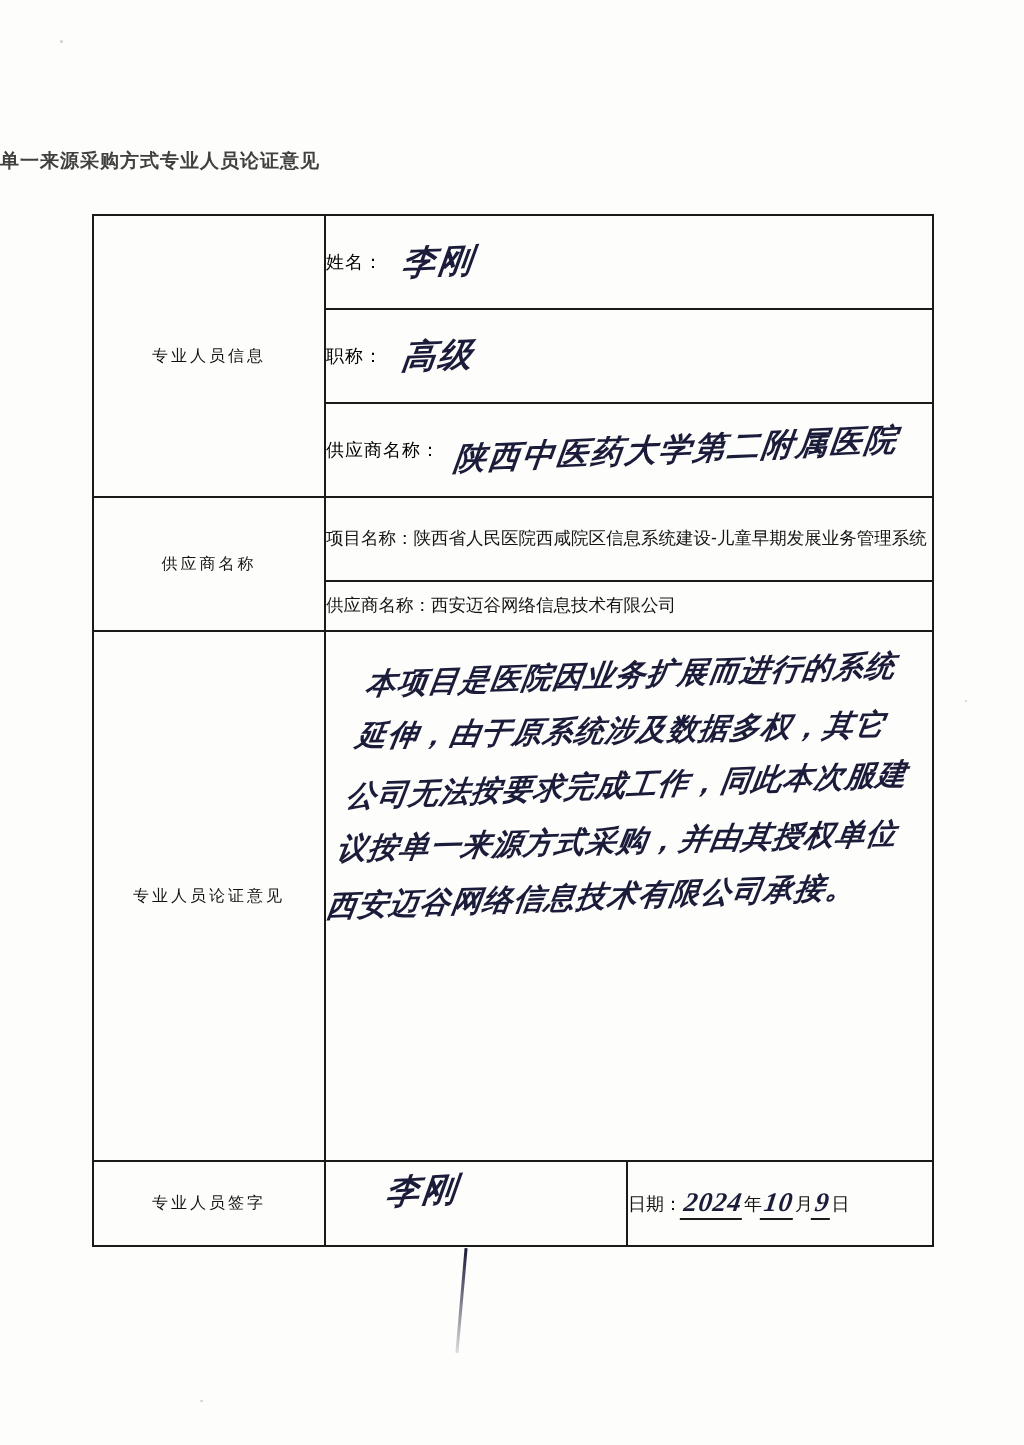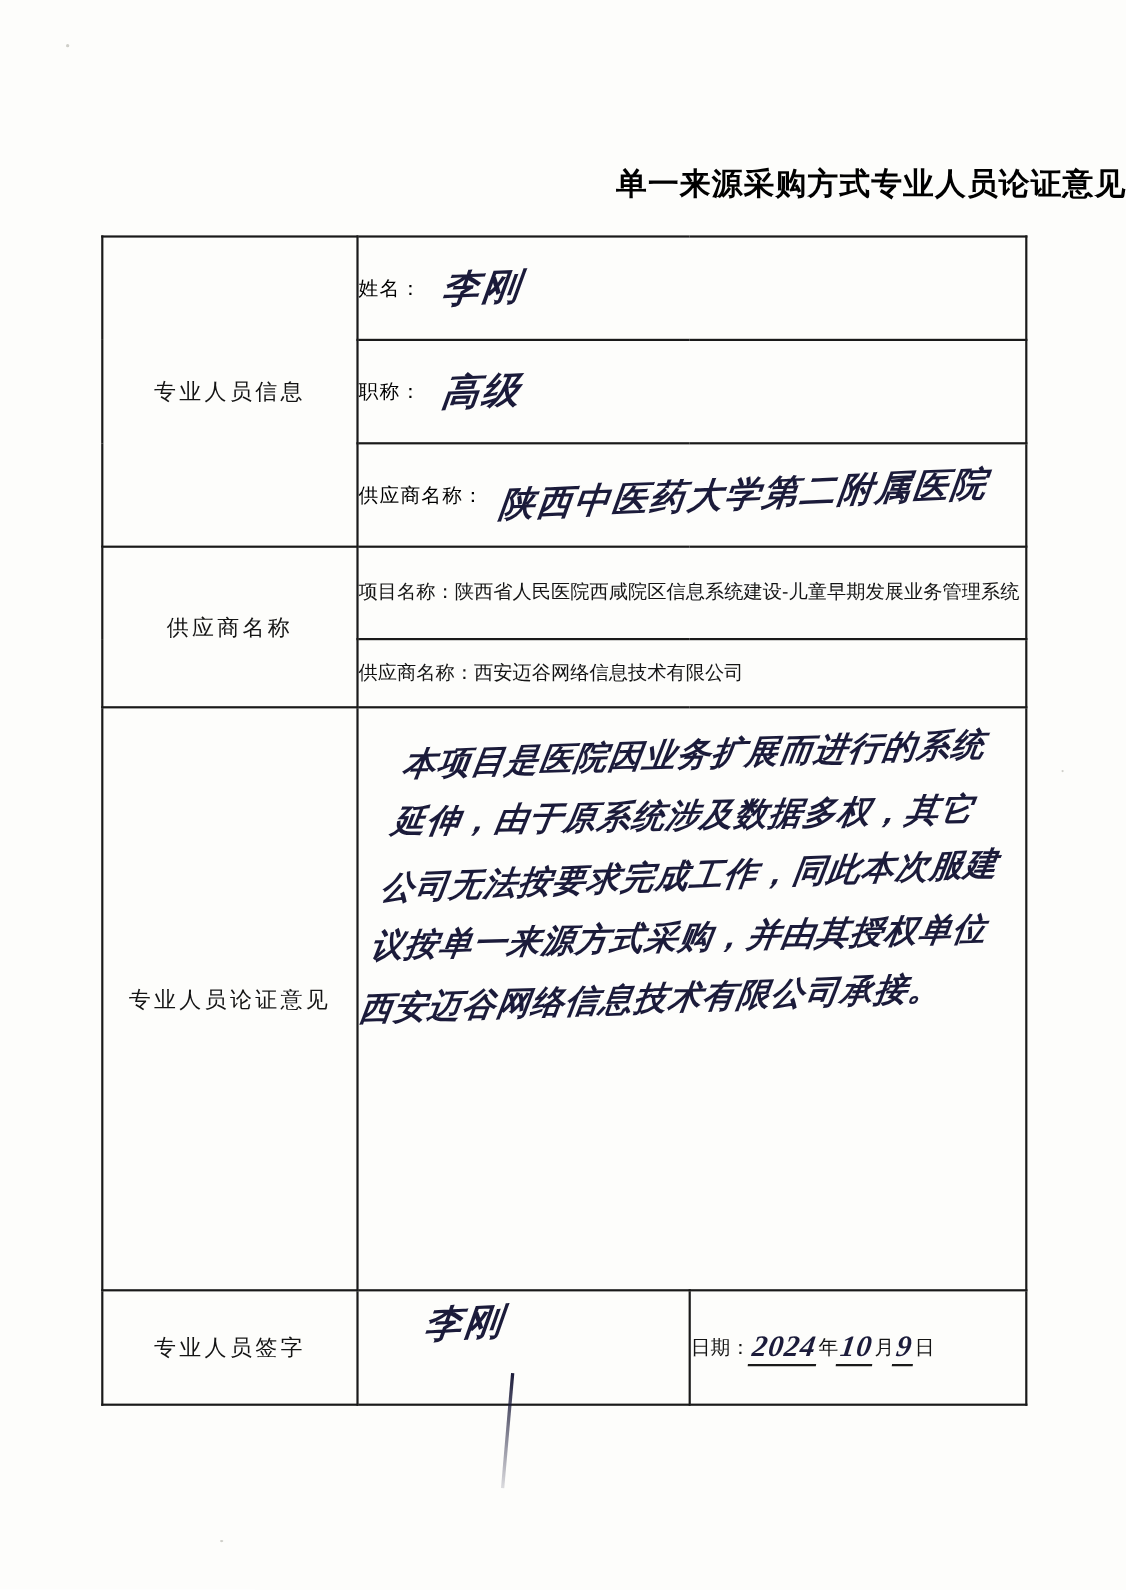--- a/index.html
+++ b/index.html
@@ -18,45 +18,45 @@
   .page {
     position: absolute;
     inset: 0;
     background: #fdfdfb;
   }
   .doc-title {
     position: absolute;
     top: 148px;
     left: 0;
     width: 100%;
-    text-align: right;
-    font-family: "Liberation Sans", sans-serif;
-    font-weight: bold;
-    font-size: 28px;
-    letter-spacing: 1px;
-    color: #000000;
+    text-align: left;
+    font-family: "Liberation Sans", sans-serif;
+    font-weight: bold;
+    font-size: 19px;
+    letter-spacing: 1px;
+    color: #404040;
   }
   .form-table {
     position: absolute;
     left: 92px;
     top: 214px;
     width: 840px;
     border-collapse: collapse;
     table-layout: fixed;
   }
   .form-table td {
     border: 2px solid #1a1a1a;
     vertical-align: middle;
     padding: 0;
   }
   .label-cell {
     width: 232px;
     text-align: center;
     font-family: "Liberation Sans", sans-serif;
-    font-size: 20px;
+    font-size: 16px;
     letter-spacing: 3px;
     color: #141414;
   }
   .field-row {
     height: 94px;
   }
   .field-cell {
     padding: 6px 0 6px 18px;
     font-family: "Liberation Sans", sans-serif;
     font-size: 18px;
@@ -84,21 +84,21 @@
 
   .proj-cell {
     padding: 12px 18px;
     font-family: "Liberation Sans", sans-serif;
     font-size: 17.5px;
     line-height: 1.55;
     color: #141414;
     margin-top: 16px;
   }
   .proj-row-1 { height: 84px; }
-  .proj-row-2 { height: 62px; padding-left: 24px; }
+  .proj-row-2 { height: 50px; padding-left: 24px; }
 
   .opinion-row { height: 530px; }
   .opinion-cell {
     position: relative;
     padding: 0;
     vertical-align: top;
   }
   .opinion-hand {
     position: absolute;
     left: 22px;
@@ -116,21 +116,21 @@
   .opinion-hand span {
     display: block;
     white-space: nowrap;
   }
   .opinion-hand span:nth-child(1) { transform: rotate(-2deg); }
   .opinion-hand span:nth-child(2) { transform: rotate(-1.2deg); }
   .opinion-hand span:nth-child(3) { transform: rotate(-2.3deg); }
   .opinion-hand span:nth-child(4) { transform: rotate(-1.6deg); }
   .opinion-hand span:nth-child(5) { transform: rotate(-2.1deg); }
 
-  .sign-row { height: 104px; margin-top: 44px; }
+  .sign-row { height: 85px; margin-top: 44px; }
   .sign-cell {
     position: relative;
     width: 302px;
   }
   .sign-hand {
     position: absolute;
     left: 60px;
     top: 6px;
     font-family: "Liberation Serif", serif;
     font-style: italic;

